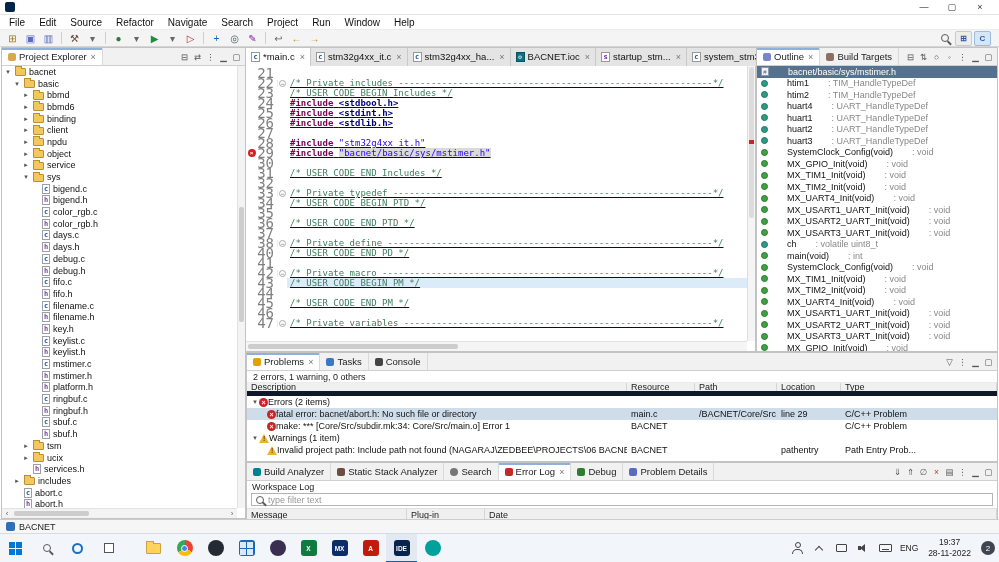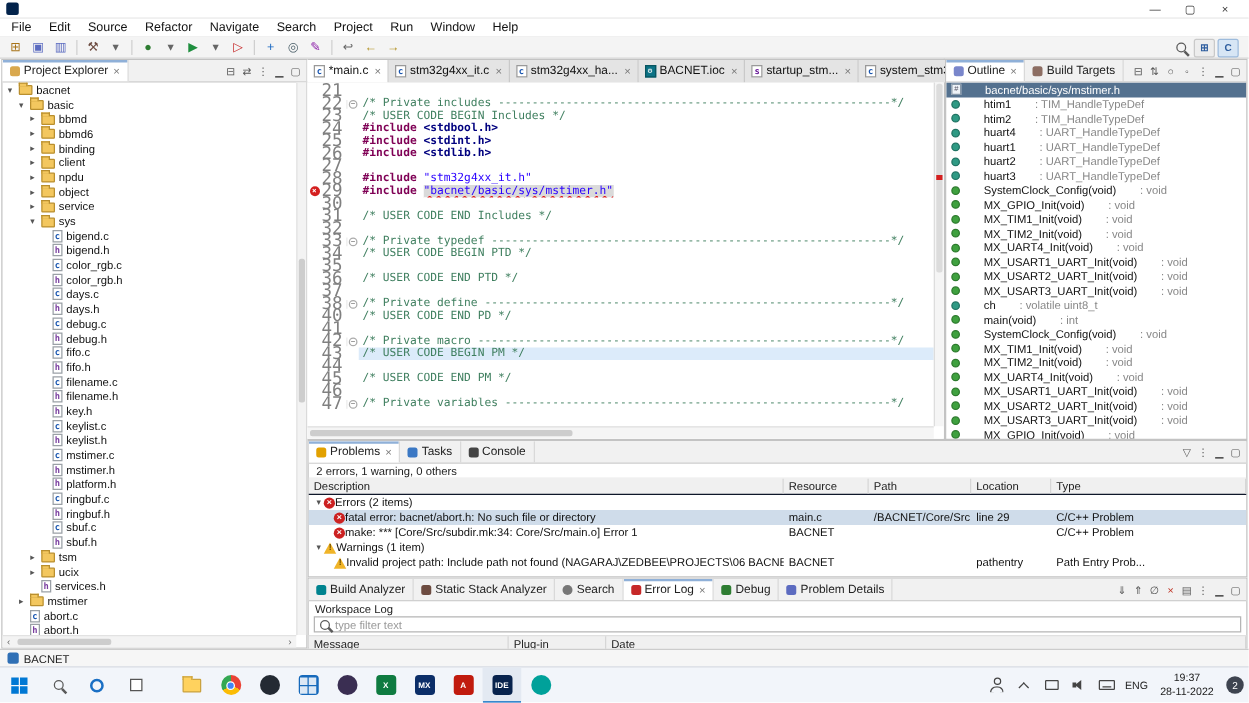--- a/index.html
+++ b/index.html
@@ -73,21 +73,21 @@
 .etclose{font-size:9px;color:#777;margin-left:2px;}
 .estack{margin-left:auto;display:flex;align-items:center;padding-right:3px;}
 .ecode{position:absolute;top:18px;left:0;right:0;bottom:0;font:9px "DejaVu Sans Mono",monospace;background:#fff;}
 .clines{position:absolute;top:2px;left:0;right:8px;}
 .crow{display:flex;height:10px;line-height:10px;align-items:center;}
 .ann{width:11px;display:flex;align-items:center;justify-content:center;flex:0 0 auto;}
 .err-dot{width:8px;height:8px;border-radius:50%;background:#d41f1f;color:#fff;font-size:6px;line-height:8px;text-align:center;font-weight:bold;}
 .lnum{width:20px;text-align:right;color:#808080;font-size:14px;padding-right:3px;flex:0 0 auto;}
 .lfold{width:10px;border-left:1px solid #ececec;display:flex;align-items:center;justify-content:center;flex:0 0 auto;}
 .fold-box{width:7px;height:7px;border:1px solid #aaa;border-radius:50%;background:#fff;color:#666;font-size:6px;line-height:5px;text-align:center;}
-.ltext{flex:1;white-space:pre;overflow:hidden;padding-left:3px;}
+.ltext{flex:1;white-space:pre;overflow:hidden;padding-left:3px;text-decoration:underline;}
 .crow.cur .ltext{background:#dcebfa;}
 .tk-c{color:#3f7f5f;}
 .tk-pp{color:#7f0055;font-weight:bold;}
 .tk-inc{color:#00007f;font-weight:bold;}
 .tk-str{color:#2a00ff;}
 .tk-strerr{color:#2a00ff;background:#dadada;text-decoration:underline wavy #e01414;text-underline-offset:1px;}
 .overview{position:absolute;right:0;top:0;width:8px;bottom:10px;background:#f5f5f5;border-left:1px solid #ddd;}
 .ov-thumb{position:absolute;top:1px;left:1px;right:1px;height:55%;background:#dcdcdc;border-radius:2px;}
 .ov-err{position:absolute;top:27%;left:1px;right:1px;height:4px;background:#d41f1f;}
 .ehscroll{position:absolute;left:0;right:8px;bottom:0;height:10px;background:#f5f5f5;border-top:1px solid #e0e0e0;}
@@ -97,21 +97,21 @@
 .olist{position:absolute;top:18px;left:0;right:0;bottom:0;overflow:hidden;}
 .orow{display:flex;align-items:center;gap:19px;height:11.5px;padding-left:4px;font-size:9px;white-space:nowrap;overflow:hidden;}
 .orow.sel{background:#54718f;color:#fff;}
 .ico-circ{width:7px;height:7px;border-radius:50%;background:#3fa13f;border:1px solid #2d7a2d;flex:0 0 auto;}
 .ico-circ.var{background:#2f9a84;border-color:#217363;}
 .ico-inc{width:8px;height:9px;background:#eef2f7;border:1px solid #8899aa;font-size:6px;color:#556;display:flex;align-items:center;justify-content:center;flex:0 0 auto;}
 .otype{color:#888;}
 
 .problems{left:246px;top:352px;width:752px;height:110px;}
 .psummary{height:12px;font-size:9px;display:flex;align-items:center;padding-left:6px;border-bottom:1px solid #ececec;color:#222;}
-.pcolheads{display:flex;height:13px;background:#f0f0f0;border-bottom:1px solid #0f172a;font-size:9px;align-items:center;color:#222;}
+.pcolheads{display:flex;height:13px;background:#f0f0f0;border-bottom:5px solid #0f172a;font-size:9px;align-items:center;color:#222;}
 .pcol{padding-left:4px;border-right:1px solid #d6d6d6;height:100%;display:flex;align-items:center;}
 .pc0{width:380px;}.pc1{width:68px;}.pc2{width:82px;}.pc3{width:64px;}.pc4{flex:1;}
 .prow{display:flex;height:12px;align-items:center;font-size:9px;}
 .prow.sel{background:#cfdcea;}
 .pcell{height:100%;display:flex;align-items:center;padding-left:4px;overflow:hidden;white-space:nowrap;}
 .pdesc{gap:0;}
 .pdesc.child{padding-left:20px;}
 .pexp{font-size:7px;color:#555;width:8px;text-align:center;}
 .ico-err{width:9px;height:9px;border-radius:50%;background:#cc2222;color:#fff;font-size:7px;line-height:9px;text-align:center;font-weight:bold;flex:0 0 auto;}
 .ico-warn{position:relative;width:10px;height:9px;flex:0 0 auto;}
@@ -409,21 +409,21 @@
           <span class="tlabel">ucix</span>
         </div>
         <div class="trow" style="padding-left: 20px;">
           <span class="texp"></span>
           <span class="ico-file h">h</span>
           <span class="tlabel">services.h</span>
         </div>
         <div class="trow" style="padding-left: 11px;">
           <span class="texp">▸</span>
           <span class="ico-folder"></span>
-          <span class="tlabel">mstimer</span>
+          <span class="tlabel">includes</span>
         </div>
         <div class="trow" style="padding-left: 11px;">
           <span class="texp"></span>
           <span class="ico-file c">c</span>
           <span class="tlabel">abort.c</span>
         </div>
         <div class="trow" style="padding-left: 11px;">
           <span class="texp"></span>
           <span class="ico-file h">h</span>
           <span class="tlabel">abort.h</span>

